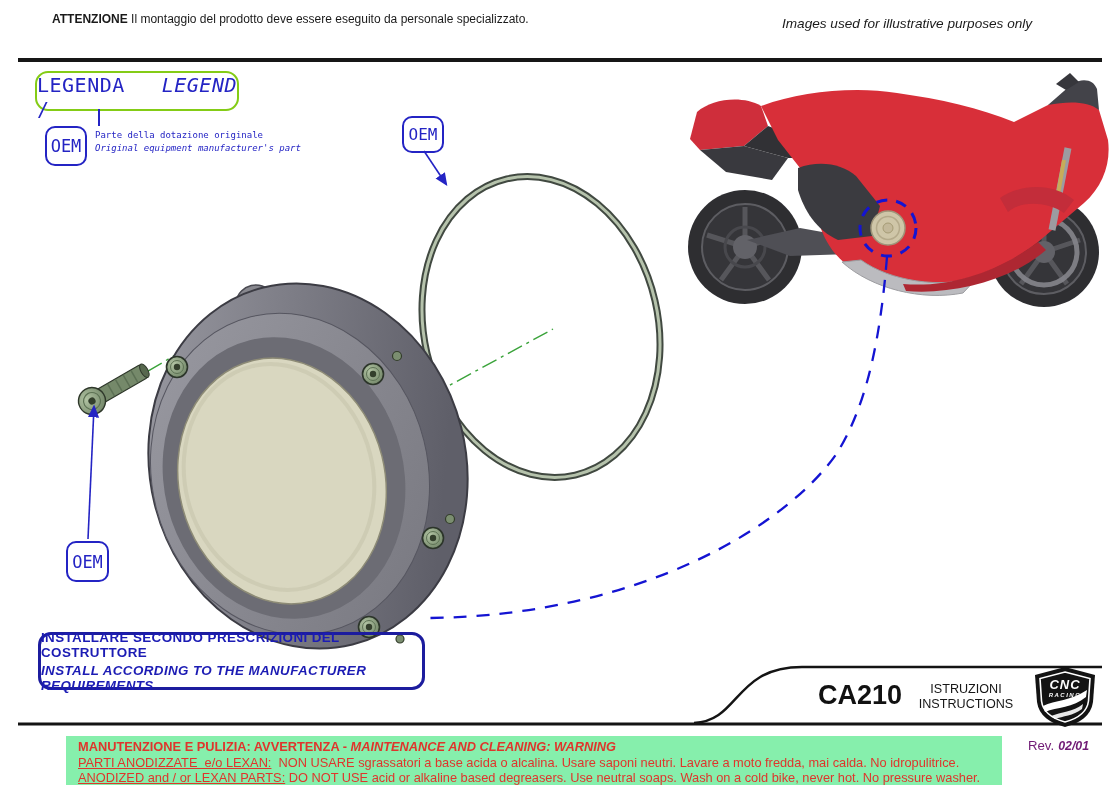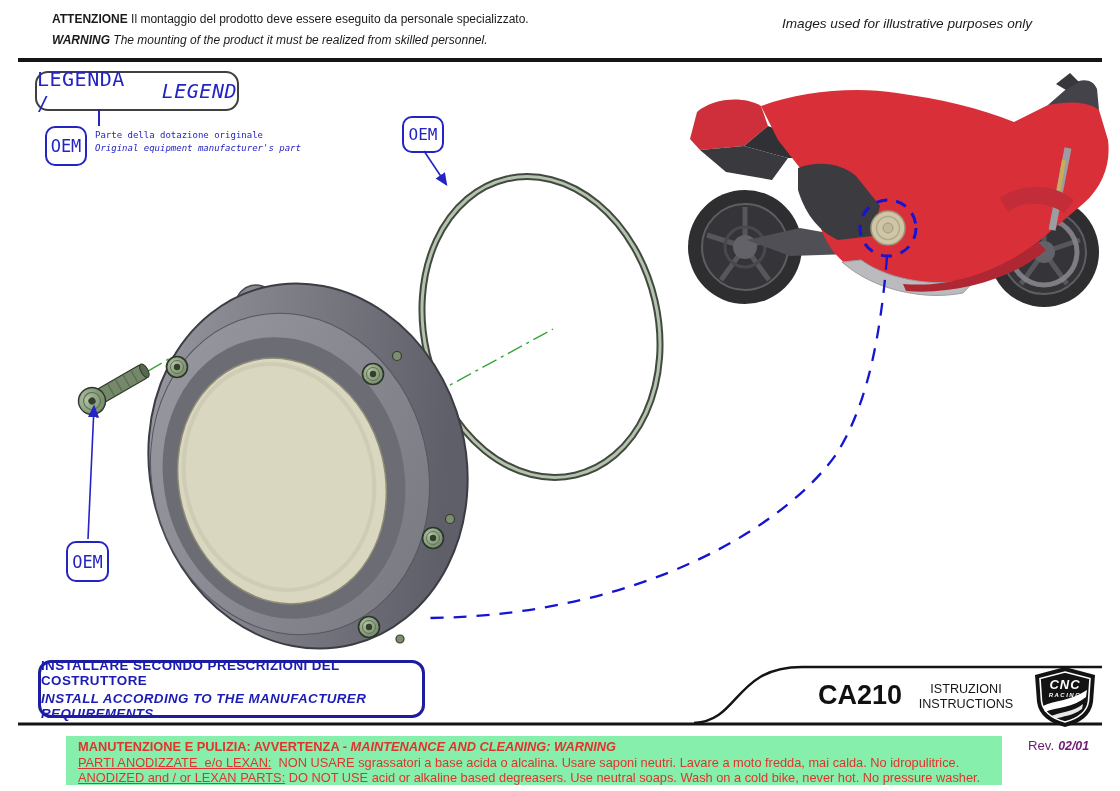--- a/index.html
+++ b/index.html
@@ -7,31 +7,31 @@
         font-family:"Liberation Sans", sans-serif;color:#1a1a1a;}
   .abs{position:absolute;}
   
   .hdr-left{left:52px;top:9px;font-size:12px;line-height:21px;}
   .hdr-right{left:782px;top:15px;font-size:13.6px;line-height:18px;}
   .b{font-weight:bold;}
   .i{font-style:italic;}
   .top-rule{left:18px;top:58px;width:1084px;height:4px;background:#161616;}
   
   .cad{color:#2424c4;font-family:"DejaVu Sans Mono", monospace;}
-  .legend-box{left:35px;top:71px;width:200px;height:36px;border:2px solid #404040;border-radius:13px;
-              display:flex;align-items:center;justify-content:center;font-size:20px;letter-spacing:.5px;}
+  .legend-box{left:35px;top:71px;width:200px;height:36px;border:2px solid #84cc16;border-radius:13px;
+              display:flex;align-items:flex-start;justify-content:center;font-size:20px;letter-spacing:.5px;}
   .legend-connector{left:98px;top:109px;width:2px;height:17px;background:#2424c4;}
   .oem-box{border:2px solid #2424c4;border-radius:10px;display:flex;align-items:center;justify-content:center;
            font-family:"DejaVu Sans Mono", monospace;color:#2424c4;background:transparent;}
   .oem-legend{left:45px;top:126px;width:38px;height:36px;font-size:17px;}
   .legend-desc{left:95px;top:129px;font-size:9px;line-height:12.5px;}
   .oem-ring{left:402px;top:116px;width:38px;height:33px;font-size:16px;}
   .oem-screw{left:66px;top:541px;width:39px;height:37px;font-size:17px;}
   
-  .install-box{left:38px;top:660px;width:381px;height:52px;border:3px solid #1c1c9e;border-radius:13px;
+  .install-box{left:38px;top:632px;width:381px;height:52px;border:3px solid #1c1c9e;border-radius:13px;
                display:flex;flex-direction:column;align-items:center;justify-content:center;gap:3px;
                color:#1c1cb4;font-weight:bold;font-size:13.4px;letter-spacing:.4px;}
   
   .code{left:800px;top:680px;width:120px;text-align:center;font-size:27px;font-weight:bold;color:#111;}
   .doctype{left:912px;top:682px;width:108px;text-align:center;font-size:12.6px;line-height:15px;color:#161616;}
   .rev{left:1028px;top:738px;font-size:13.2px;color:#701a75;}
   .rev .val{font-weight:bold;font-style:italic;font-size:12.4px;margin-left:4px;}
   
   .band{left:66px;top:736px;width:936px;height:49px;background:#86efac;color:#df352c;
         font-size:12.8px;line-height:15.6px;padding:3px 0 0 12px;box-sizing:border-box;}
@@ -193,21 +193,20 @@
       <path d="M 34,6 L 59,12.5 L 57.5,35 C 56,46.5 47,52.5 34,56 C 21,52.5 12,46.5 10.5,35 L 9,12.5 Z" fill="none" stroke="#ffffff" stroke-width="1.6"></path>
       <path d="M 12,40 C 24,34 40,35 56,24 L 55,31 C 42,42 26,41 14,46 Z" fill="#ffffff"></path>
       <path d="M 20,50 C 30,46 42,46 52,38 L 51,43 C 42,50 32,50 24,53 Z" fill="#ffffff" opacity="0.9"></path>
       <text x="34" y="23" text-anchor="middle" font-family="Liberation Sans, sans-serif" font-weight="bold" font-style="italic" font-size="13" fill="#ffffff" letter-spacing="1">CNC</text>
       <text x="34" y="31" text-anchor="middle" font-family="Liberation Sans, sans-serif" font-weight="bold" font-style="italic" font-size="6" fill="#ffffff" letter-spacing="1.5">RACING</text>
     </g>
   </svg>
 
   <div class="abs hdr-left">
     <div><span class="b">ATTENZIONE</span><span> Il montaggio del prodotto deve essere eseguito da personale specializzato.</span></div>
-    <div class="i"><span class="b">WARNING</span><span> The mounting of the product it must be realized from skilled personnel.</span></div>
   </div>
   <div class="abs hdr-right">
     <div class="i">Images used for illustrative purposes only</div>
   </div>
   <div class="abs top-rule"></div>
 
   <div class="abs legend-box cad">
     <span>LEGENDA /</span>&nbsp;<span class="i">LEGEND</span>
   </div>
   <div class="abs legend-connector"></div>

